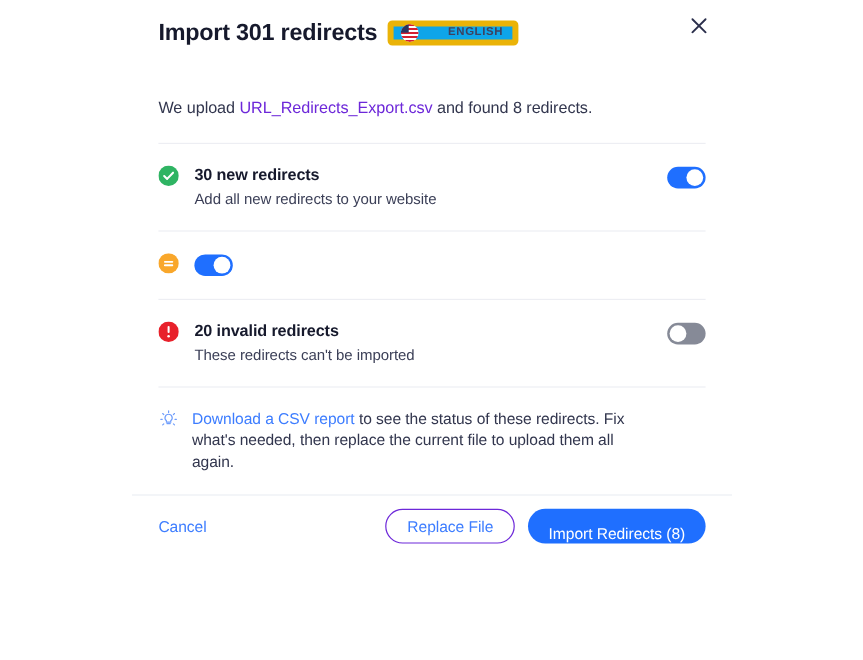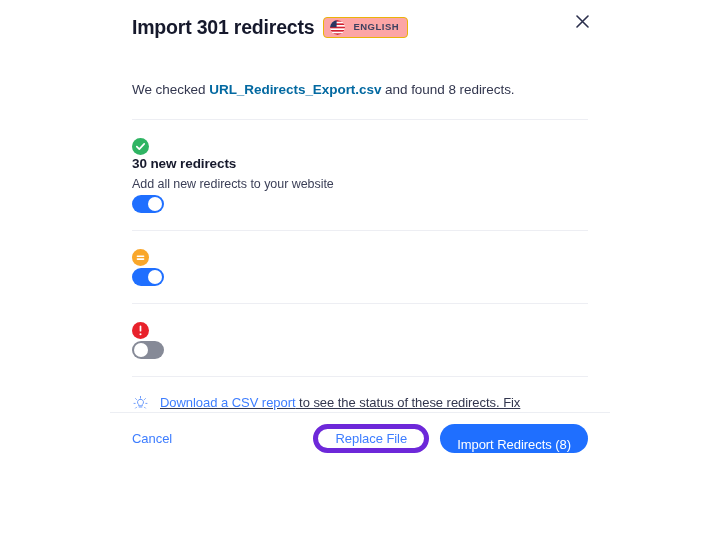--- a/index.html
+++ b/index.html
@@ -45,25 +45,25 @@
     font-size: 19.5px;
     font-weight: bold;
     letter-spacing: -0.2px;
     color: #16192c;
     line-height: 26px;
     white-space: nowrap;
   }
   .lang-badge {
     display: inline-flex;
     align-items: center;
-    gap: 8px;
-    border: 1px solid #eab308;
+    gap: 24px;
+    border: 5px solid #eab308;
     border-radius: 4px;
     padding: 3px 8px 3px 6px;
-    background: #fca5a5;
+    background: #0ea5e9;
     height: 21px;
     box-sizing: border-box;
   }
   .lang-badge-label {
     font-size: 9.5px;
     font-weight: bold;
     letter-spacing: 0.5px;
     color: #3d4160;
     text-transform: uppercase;
     line-height: 1;
@@ -98,37 +98,36 @@
     overflow: hidden;
   }
   .summary-line {
     font-size: 13.5px;
     line-height: 19px;
     color: #32364e;
     padding: 22px 0 20px 0;
     letter-spacing: -0.05px;
   }
   .summary-line b {
-    color: #0369a1;
-    font-weight: bold;
+    color: #6d28d9;
+    font-weight: normal;
   }
 
   .divider {
     height: 1px;
     background: #edeef3;
     width: 100%;
   }
 
   .item-row {
     display: flex;
     align-items: flex-start;
     padding: 17px 0 17px 0;
     min-height: 56px;
     box-sizing: border-box;
-    flex-direction: column;
   }
   .item-icon {
     flex: 0 0 auto;
     width: 17px;
     height: 17px;
     margin-top: 1px;
     margin-right: 13px;
   }
   .item-text {
     flex: 1 1 auto;
@@ -185,21 +184,20 @@
     height: 17px;
     margin-right: 11px;
     margin-top: 1px;
   }
   .tip-text {
     font-size: 13px;
     line-height: 18px;
     color: #32364e;
     letter-spacing: -0.05px;
     max-width: 380px;
-    text-decoration: underline;
   }
   .tip-link {
     color: #3d7dff;
     text-decoration: none;
     cursor: pointer;
   }
 
   
   .modal-footer {
     flex: 0 0 auto;
@@ -218,21 +216,21 @@
     padding: 0;
     cursor: pointer;
     font-family: inherit;
     letter-spacing: -0.05px;
   }
   .footer-spacer { flex: 1 1 auto; }
   .btn-secondary {
     font-size: 13px;
     color: #3d7dff;
     background: #fff;
-    border: 5px solid #6d28d9;
+    border: 1px solid #6d28d9;
     border-radius: 15px;
     height: 29px;
     padding: 0 17px;
     cursor: pointer;
     font-family: inherit;
     margin-right: 11px;
     letter-spacing: -0.05px;
   }
   .btn-primary {
     font-size: 13px;
@@ -285,21 +283,21 @@
         <svg width="13" height="13" viewBox="0 0 13 13" xmlns="http://www.w3.org/2000/svg">
           <path d="M1 1 L12 12 M12 1 L1 12" stroke="#2b2f4c" stroke-width="1.6" stroke-linecap="round"></path>
         </svg>
       </span>
     </button>
   </div>
 
   <div class="modal-body">
 
     <div class="summary-line">
-      <span>We checked </span><b>URL_Redirects_Export.csv</b><span> and found 8 redirects.</span>
+      <span>We upload </span><b>URL_Redirects_Export.csv</b><span> and found 8 redirects.</span>
     </div>
 
     <div class="divider"></div>
 
     <div class="item-row">
       <span class="item-icon">
         <svg width="17" height="17" viewBox="0 0 17 17" xmlns="http://www.w3.org/2000/svg">
           <circle cx="8.5" cy="8.5" r="8.5" fill="#2fb463"></circle>
           <path d="M4.8 8.7 L7.3 11.1 L12.2 5.9" stroke="#ffffff" stroke-width="1.7" fill="none" stroke-linecap="round" stroke-linejoin="round"></path>
         </svg>
@@ -331,20 +329,24 @@
     <div class="divider"></div>
 
     <div class="item-row">
       <span class="item-icon">
         <svg width="17" height="17" viewBox="0 0 17 17" xmlns="http://www.w3.org/2000/svg">
           <circle cx="8.5" cy="8.5" r="8.5" fill="#e8212b"></circle>
           <rect x="7.65" y="3.6" width="1.7" height="6.0" rx="0.85" fill="#ffffff"></rect>
           <circle cx="8.5" cy="12.3" r="1.05" fill="#ffffff"></circle>
         </svg>
       </span>
+      <div class="item-text">
+        <div class="item-title">20 invalid redirects</div>
+        <div class="item-sub">These redirects can't be imported</div>
+      </div>
       <div class="toggle off">
         <span class="knob"></span>
       </div>
     </div>
 
     <div class="divider"></div>
 
     <div class="tip-row">
       <span class="tip-icon">
         <svg width="17" height="17" viewBox="0 0 17 17" xmlns="http://www.w3.org/2000/svg">

